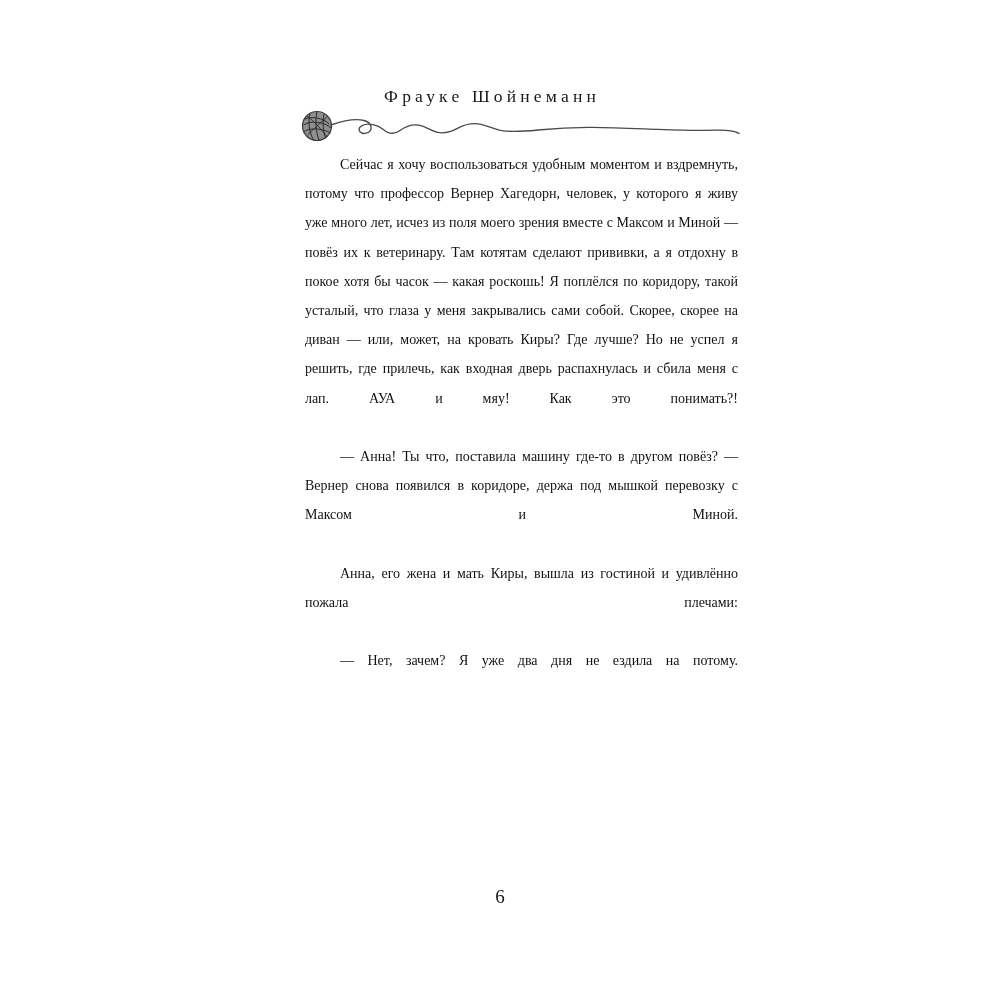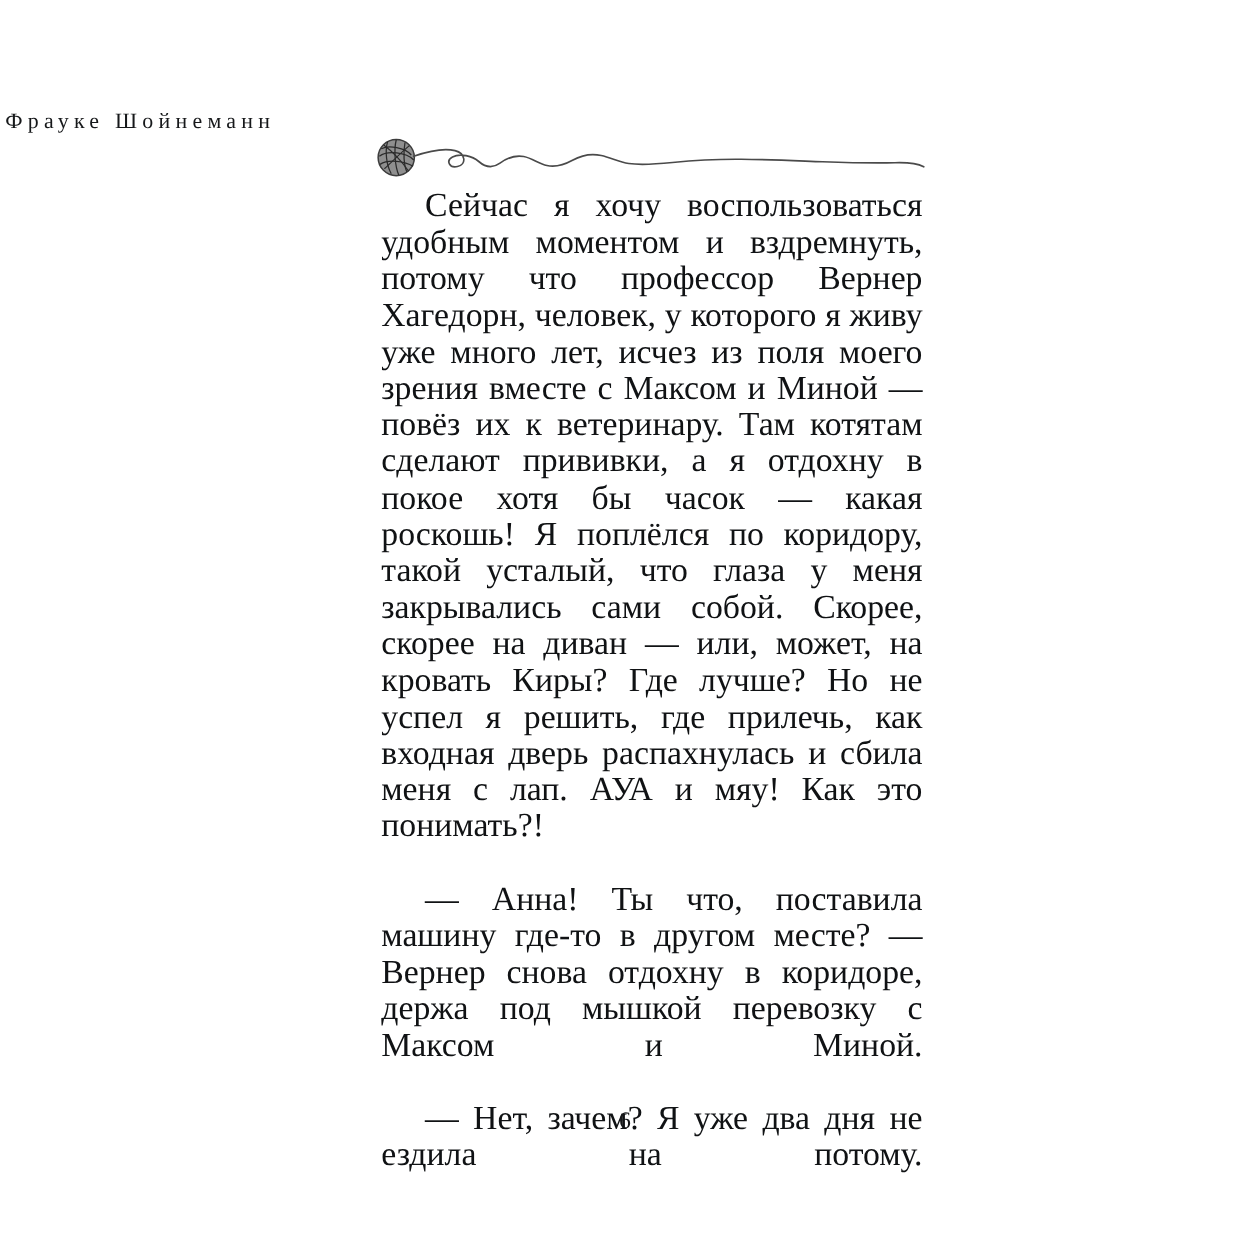--- a/index.html
+++ b/index.html
@@ -22,20 +22,21 @@
     height: 1000px;
     background: #ffffff;
   }
 
   
   .running-head {
     position: absolute;
     left: 0;
     top: 86px;
     width: 980px;
+    text-align: center;
     font-family: "Liberation Serif", "DejaVu Serif", serif;
     font-size: 17.5px;
     letter-spacing: 4.2px;
     text-indent: 4.2px;
     font-weight: 400;
     color: #16181a;
     white-space: nowrap;
   }
 
   
@@ -57,21 +58,21 @@
   
   .text-column {
     position: absolute;
     left: 305px;
     top: 150px;
     width: 433px;
   }
 
   .para {
     margin: 0;
-    font-size: 27px;
+    font-size: 14px;
     line-height: 29.2px;
     text-align: justify;
     text-indent: 35px;
     color: #101214;
     font-family: "Liberation Serif", "DejaVu Serif", serif;
     -webkit-font-smoothing: antialiased;
     hyphens: manual;
   }
   
   .para::after {
@@ -128,19 +129,20 @@
                C216 28.4, 228 27.2, 240 26
                C258 24.2, 276 23.2, 295 23.4
                C316 23.6, 338 24.6, 360 25.4
                C382 26.2, 402 26.6, 418 26.2
                C428 25.9, 436 26.8, 441 29.4" fill="none" stroke="#4a4a4a" stroke-width="1.35" stroke-linecap="round" stroke-linejoin="round"></path>
     </svg>
   </div>
 
   <div class="text-column">
     <p class="para">Сейчас я хочу воспользоваться удоб­ным моментом и вздремнуть, потому что профессор Вернер Хагедорн, человек, у которого я живу уже много лет, исчез из поля моего зрения вместе с Максом и Миной — повёз их к ветеринару. Там котятам сделают прививки, а я отдохну в покое хотя бы часок — какая роскошь! Я поплёлся по коридору, такой усталый, что глаза у меня закрывались сами со­бой. Скорее, скорее на диван — или, мо­жет, на кровать Киры? Где лучше? Но не успел я решить, где прилечь, как входная дверь распахнулась и сбила меня с лап. АУА и мяу! Как это понимать?!</p>
-    <p class="para">— Анна! Ты что, поставила машину где-то в другом месте? — Вернер снова отдохну в коридоре, держа под мышкой перевозку с Максом и Миной.</p>
+    <p class="para">— Анна! Ты что, поставила машину где-то в другом повёз? — Вернер снова появился в коридоре, держа под мышкой перевозку с Максом и Миной.</p>
+    <p class="para">Анна, его жена и мать Киры, вышла из гостиной и удивлённо пожала пле­чами:</p>
     <p class="para">— Нет, зачем? Я уже два дня не езди­ла на потому.</p>
   </div>
 
   <div class="folio">6</div>
 
 </div>
 
 </body></html>

